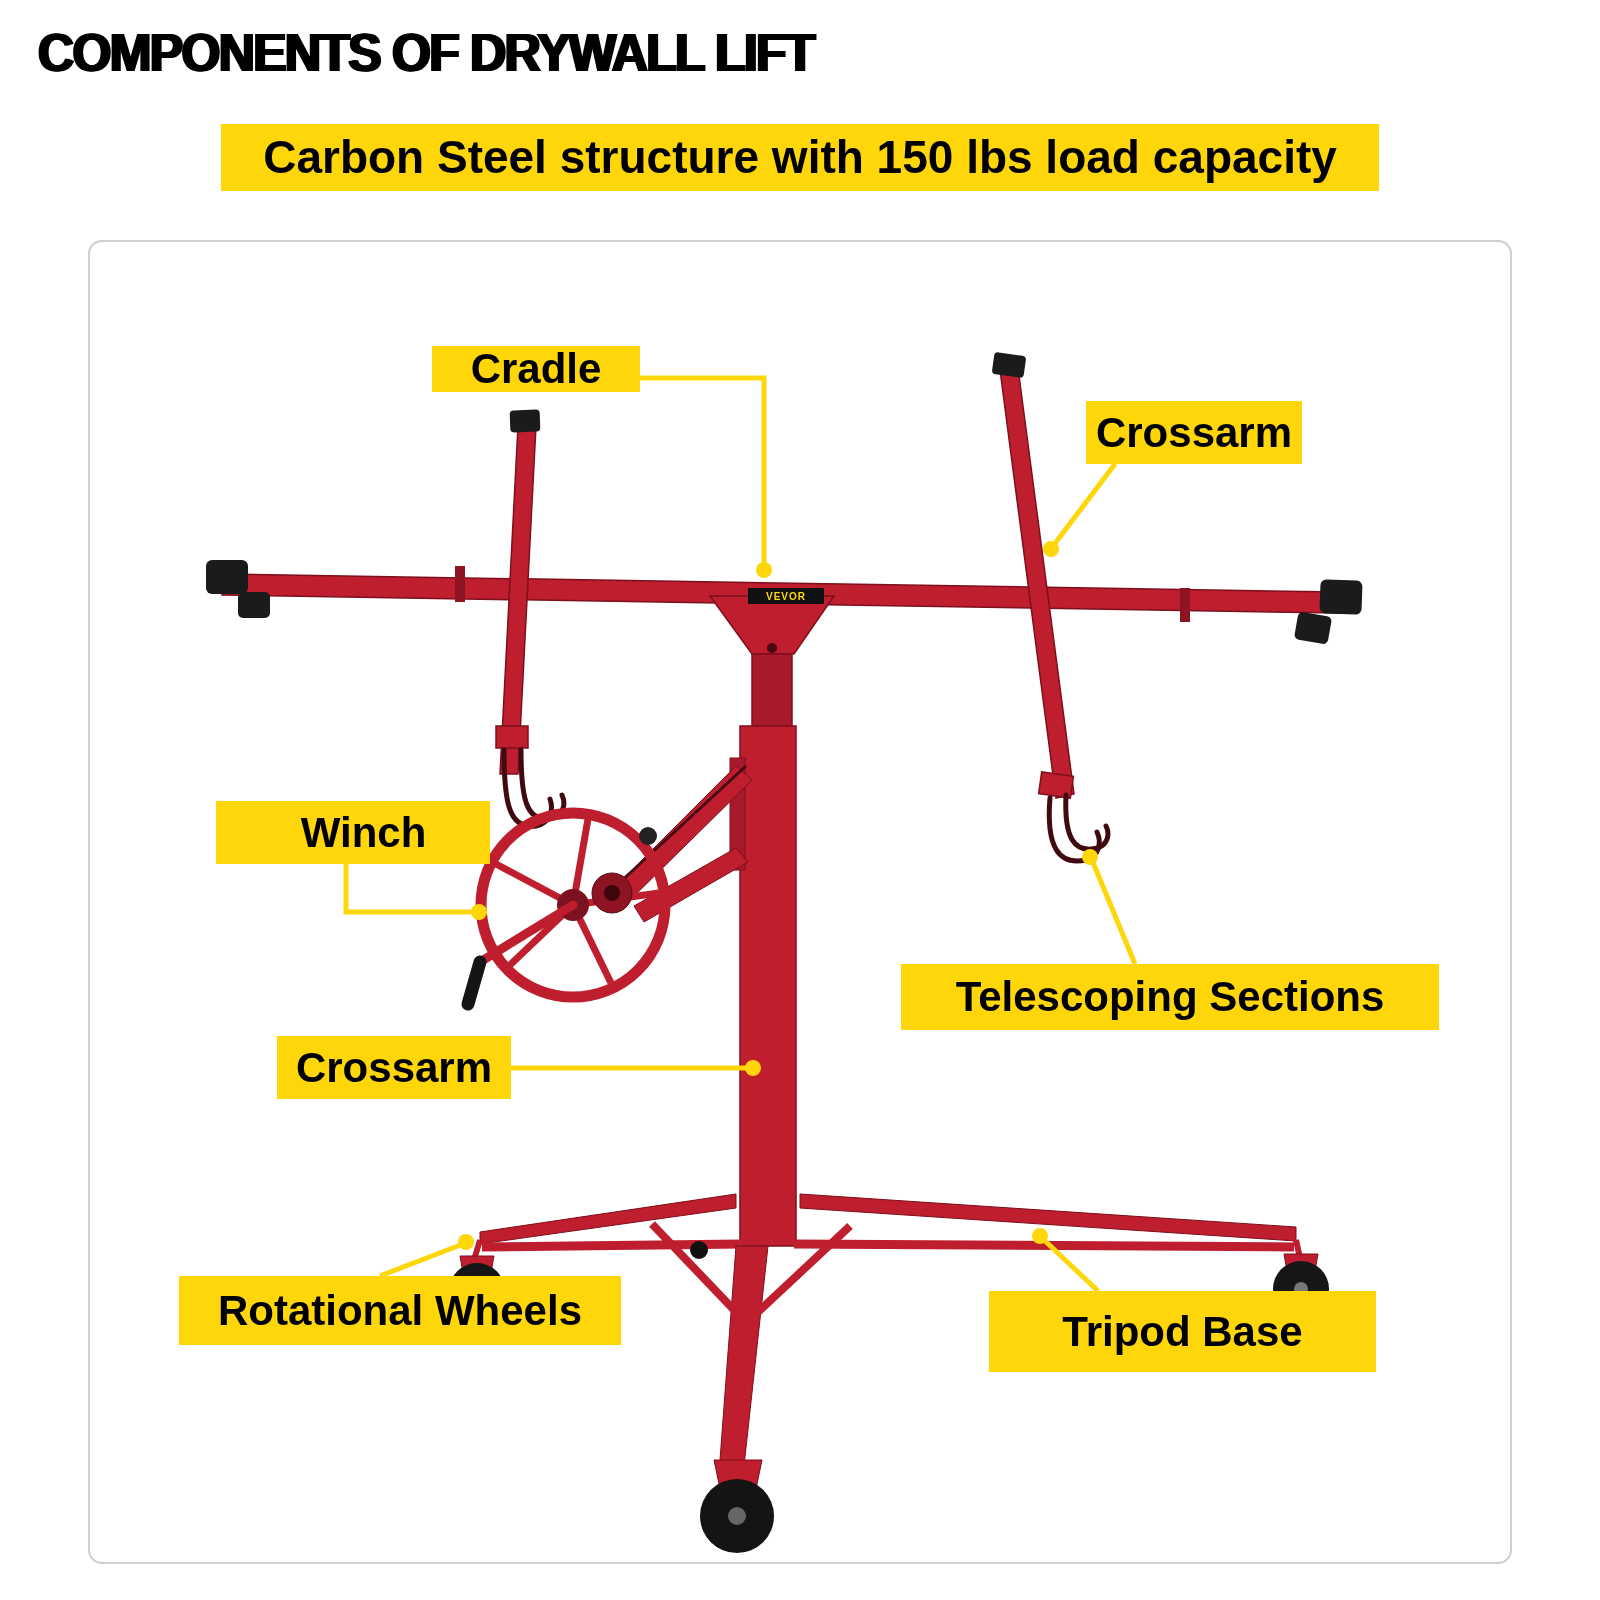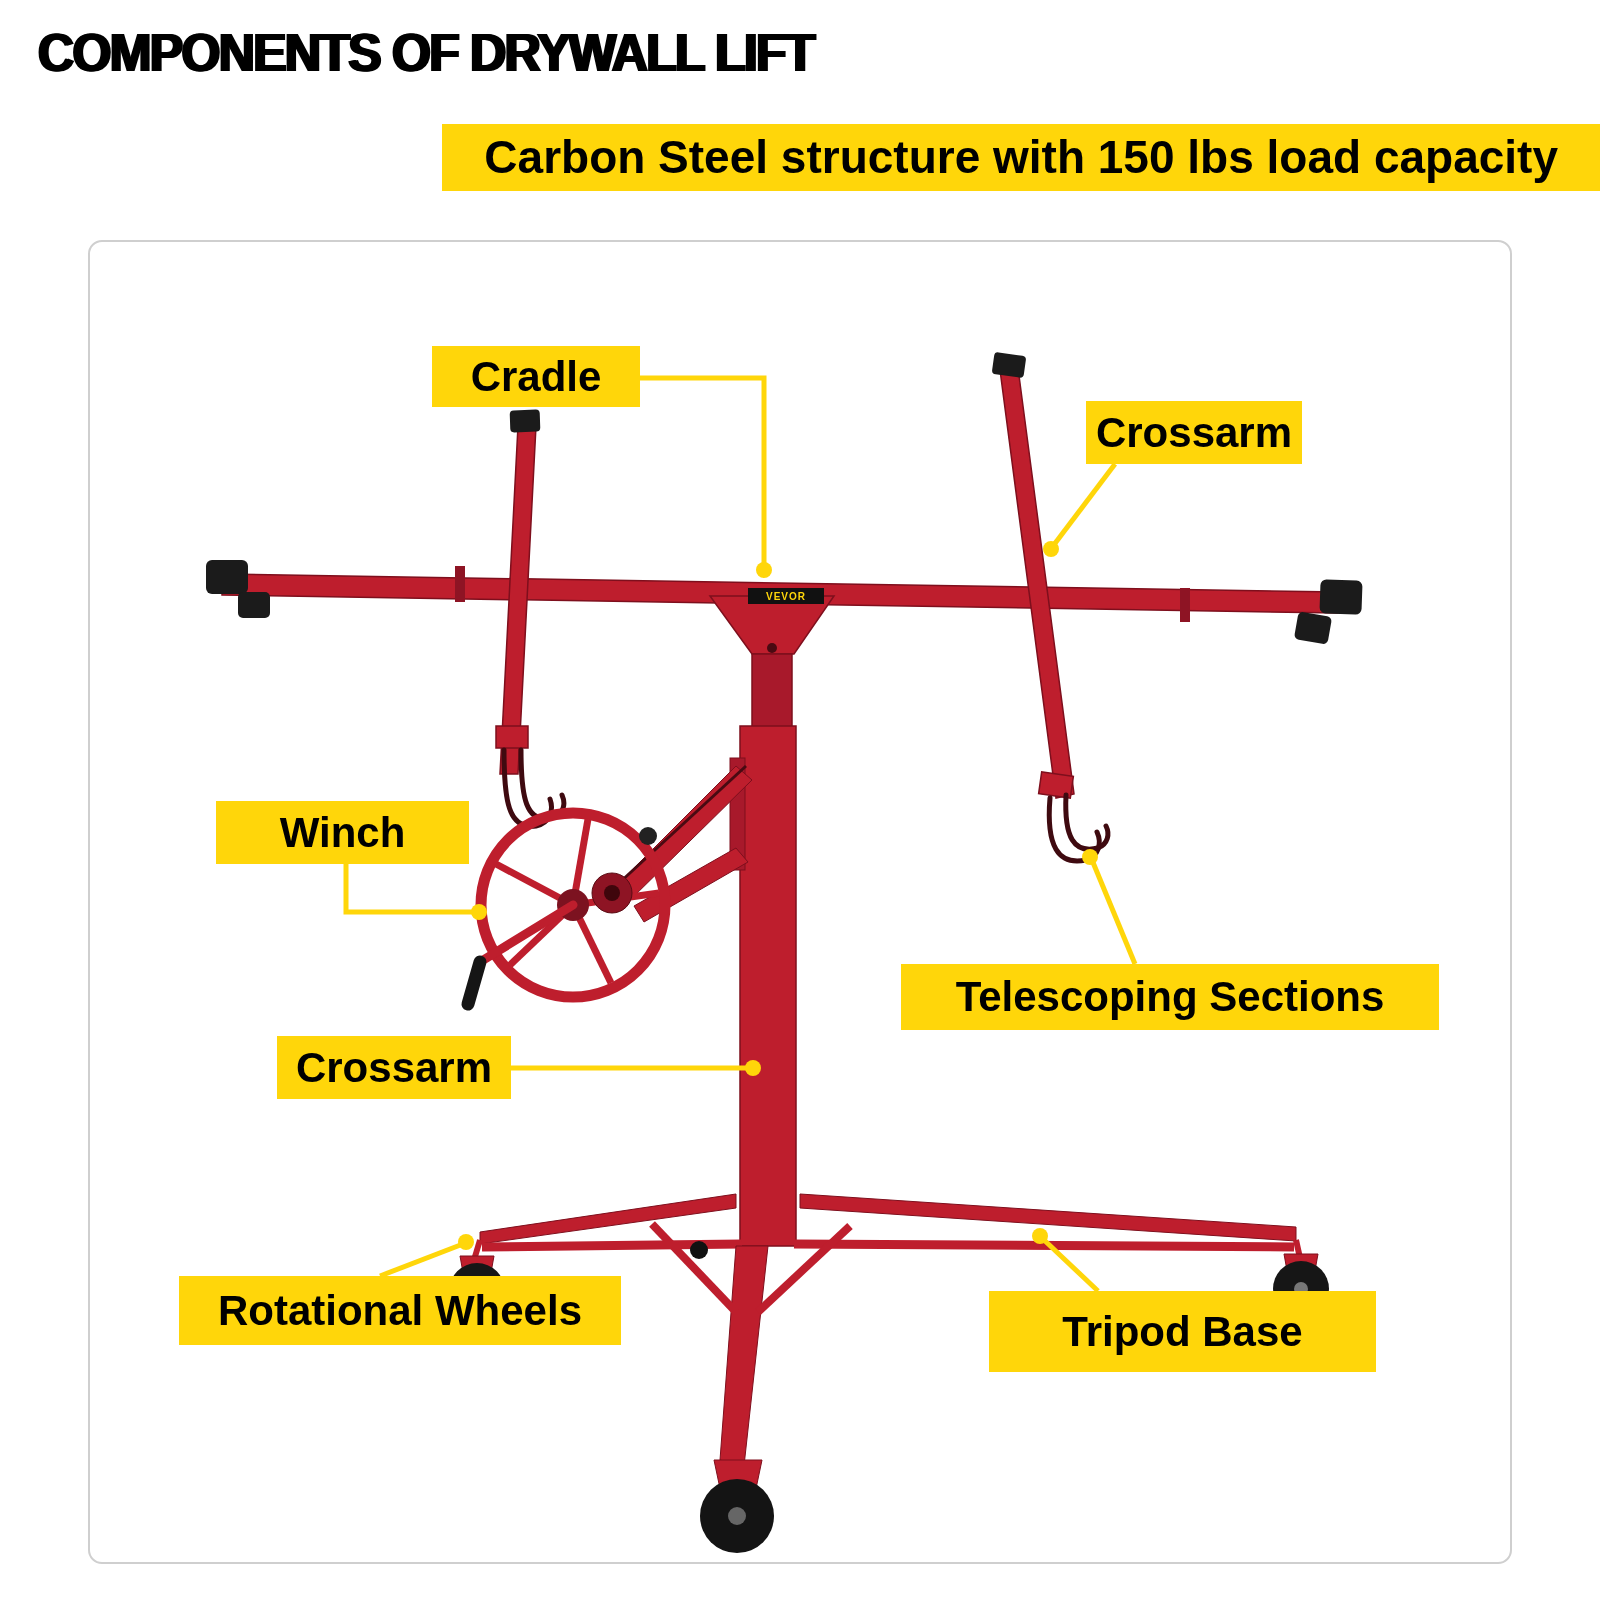--- a/index.html
+++ b/index.html
@@ -7,21 +7,21 @@
     width:1600px;height:1600px;position:relative;background:#ffffff;
     font-family:"Liberation Sans", sans-serif;color:#000;overflow:hidden;
   }
   .page-title{
     position:absolute;left:17px;top:22px;width:1600px;text-align:left;
     font-size:53px;font-weight:800;letter-spacing:-2px;color:#000;
   }
   .page-title span{display:inline-block;transform:scaleX(0.95);transform-origin:center;
     text-shadow:2px 0 0 #000, -1px 0 0 #000;}
   .subtitle-banner{
-    position:absolute;left:0;top:124px;width:1600px;text-align:right;
+    position:absolute;left:0;top:124px;width:1600px;text-align:center;
   }
   .subtitle-banner span{
     display:inline-block;background:#FFD60A;color:#000;font-weight:700;
     font-size:46px;padding:8px 42px;line-height:1.1;
   }
   .diagram-frame{
     position:absolute;left:88px;top:240px;width:1420px;height:1320px;
     border:2px solid #cfcfcf;border-radius:14px;background:#fff;
   }
   .lift-svg{position:absolute;left:0;top:0;width:1600px;height:1600px;}
@@ -151,25 +151,25 @@
     <circle cx="753" cy="1068" r="8" fill="#FFD60A" stroke="none"></circle>
     <line x1="380" y1="1276" x2="463" y2="1244"></line>
     <circle cx="466" cy="1242" r="8" fill="#FFD60A" stroke="none"></circle>
     <line x1="1098" y1="1291" x2="1043" y2="1239"></line>
     <circle cx="1040" cy="1236" r="8" fill="#FFD60A" stroke="none"></circle>
   </g>
 </svg>
 
 <div class="brand-logo">VEVOR</div>
 
-<div class="label" style="left:432px;top:346px;width:208px;height:61px;">Cradle</div>
+<div class="label" style="left:432px;top:346px;width:208px;height:46px;">Cradle</div>
 
 <div class="label" style="left:1086px;top:401px;width:216px;height:63px;">Crossarm</div>
 
-<div class="label" style="left:216px;top:801px;width:253px;height:63px;">Winch</div>
+<div class="label" style="left:216px;top:801px;width:253px;height:63px;padding-left:21px;">Winch</div>
 
 <div class="label" style="left:901px;top:964px;width:538px;height:66px;">Telescoping Sections</div>
 
 <div class="label" style="left:277px;top:1036px;width:234px;height:63px;">Crossarm</div>
 
 <div class="label" style="left:179px;top:1276px;width:442px;height:69px;">Rotational Wheels</div>
 
 <div class="label" style="left:989px;top:1291px;width:387px;height:81px;">Tripod Base</div>
 
 </body></html>

